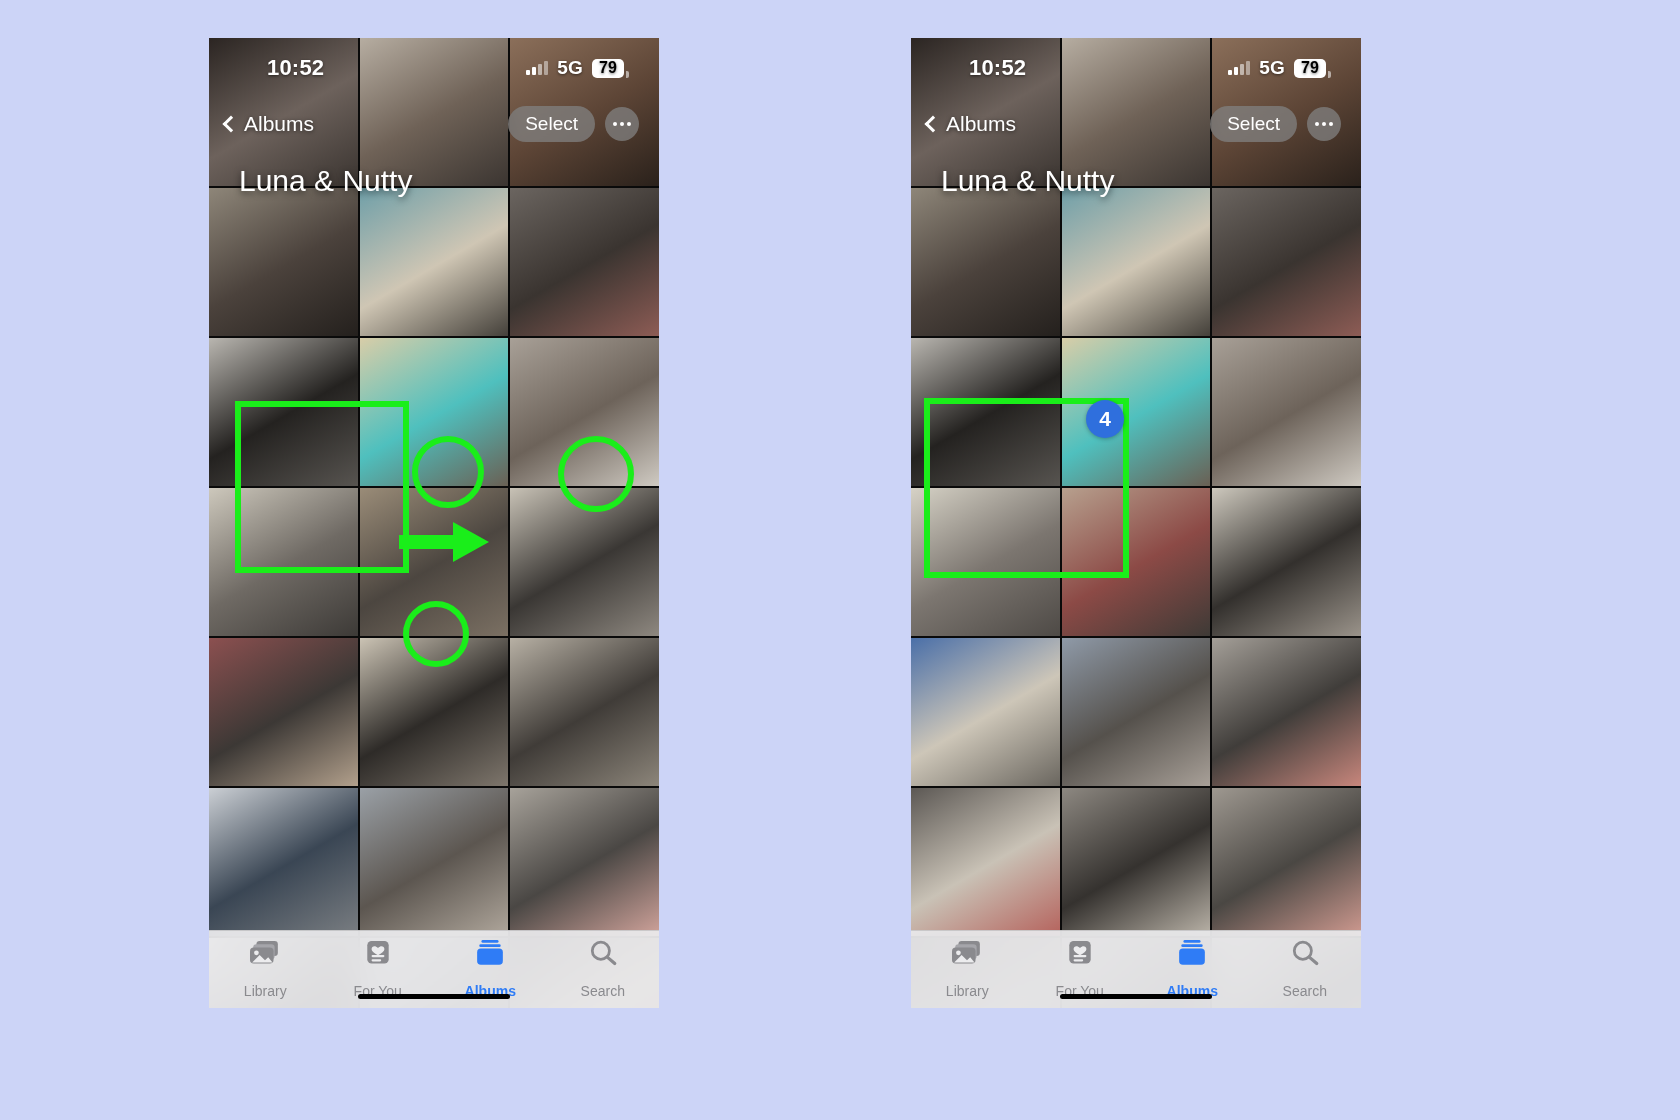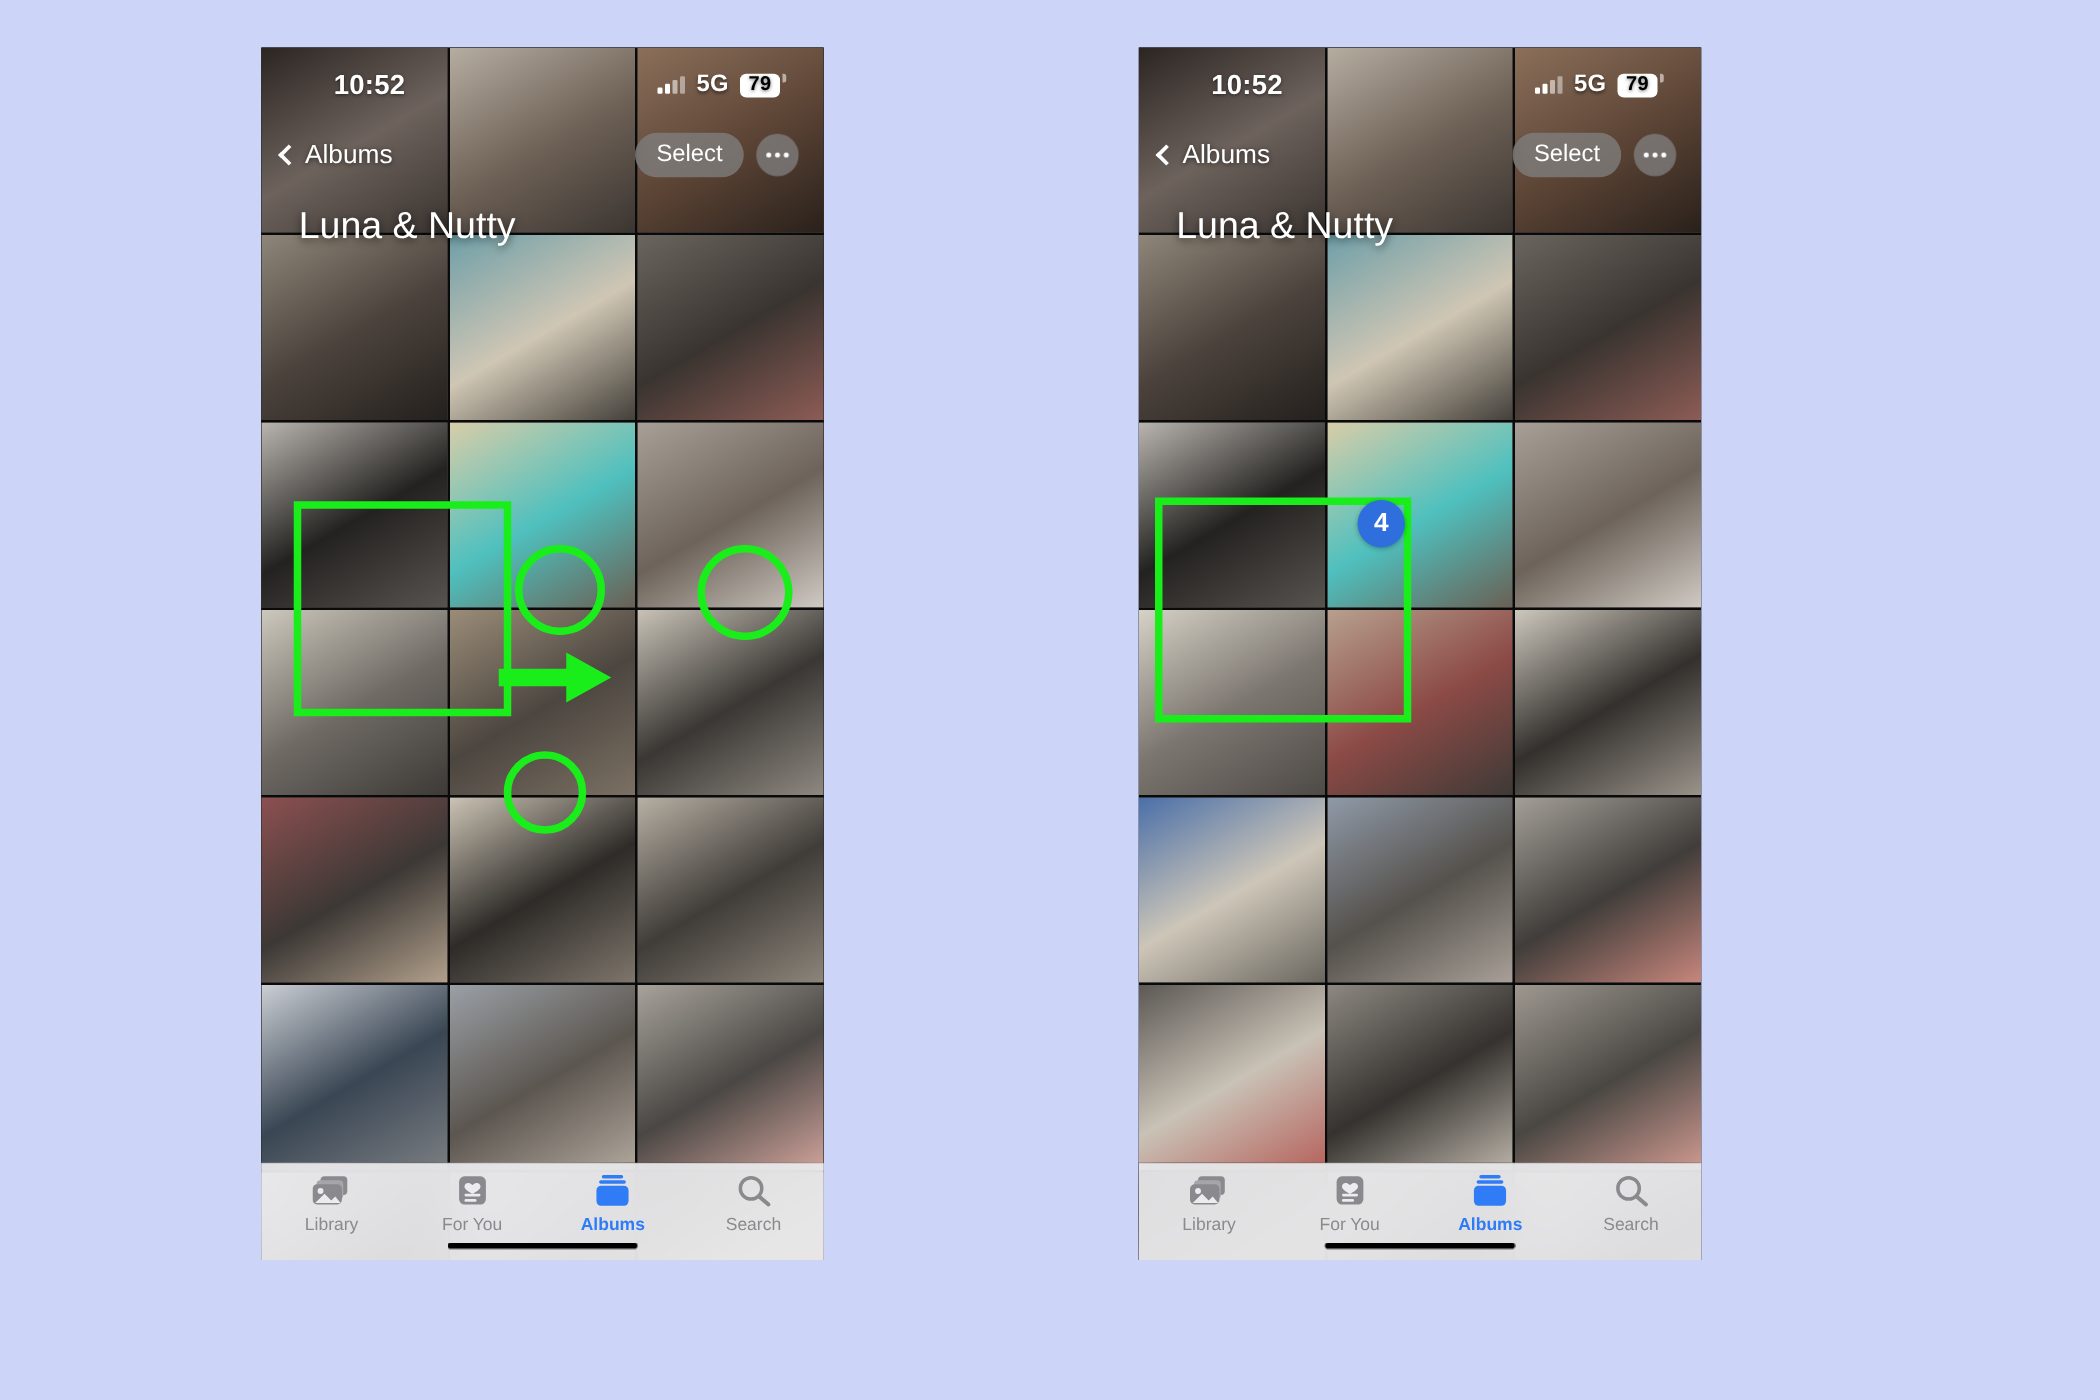--- a/index.html
+++ b/index.html
@@ -70,21 +70,21 @@
   .sb-time { padding-left: 28px; font-size: 22px; }
   .sb-right { display: flex; align-items: center; gap: 9px; }
   .sig-bars { display:flex; align-items:flex-end; gap:2px; height:14px; }
   .sig-bars i { display:block; width:4px; background:#fff; border-radius:1px; }
   .sig-bars i:nth-child(1){height:5px;}
   .sig-bars i:nth-child(2){height:8px;}
   .sig-bars i:nth-child(3){height:11px;opacity:.55;}
   .sig-bars i:nth-child(4){height:14px;opacity:.45;}
   .sb-net { font-size: 19px; font-weight: 600; }
   .battery {
-    display:flex; align-items:flex-start; gap:2px;
+    display:flex; align-items:flex-end; gap:2px;
   }
   .batt-body {
     background:#fff; color:#000;
     font-size:16px; font-weight:700;
     border-radius:5px;
     padding:1px 6px 2px;
     line-height:1;
     min-width:32px; text-align:center;
   }
   .batt-tip { width:3px; height:7px; background:rgba(255,255,255,.55); border-radius:0 2px 2px 0;}
@@ -154,21 +154,21 @@
     align-items: flex-start;
     padding-top: 9px;
     z-index: 25;
     border-top: .5px solid rgba(0,0,0,.12);
   }
   .tab {
     flex: 1;
     display: flex;
     flex-direction: column;
     align-items: center;
-    gap: 4px;
+    gap: 16px;
   }
   .tab-label { font-size: 14px; color: #8a8a8e; }
   .tab.active .tab-label { color: #2f7cf6; font-weight: 600; }
   .tab-icon { width: 30px; height: 27px; display:block; }
 
   .home-indicator {
     position: absolute;
     bottom: 9px;
     left: 50%;
     transform: translateX(-50%);

